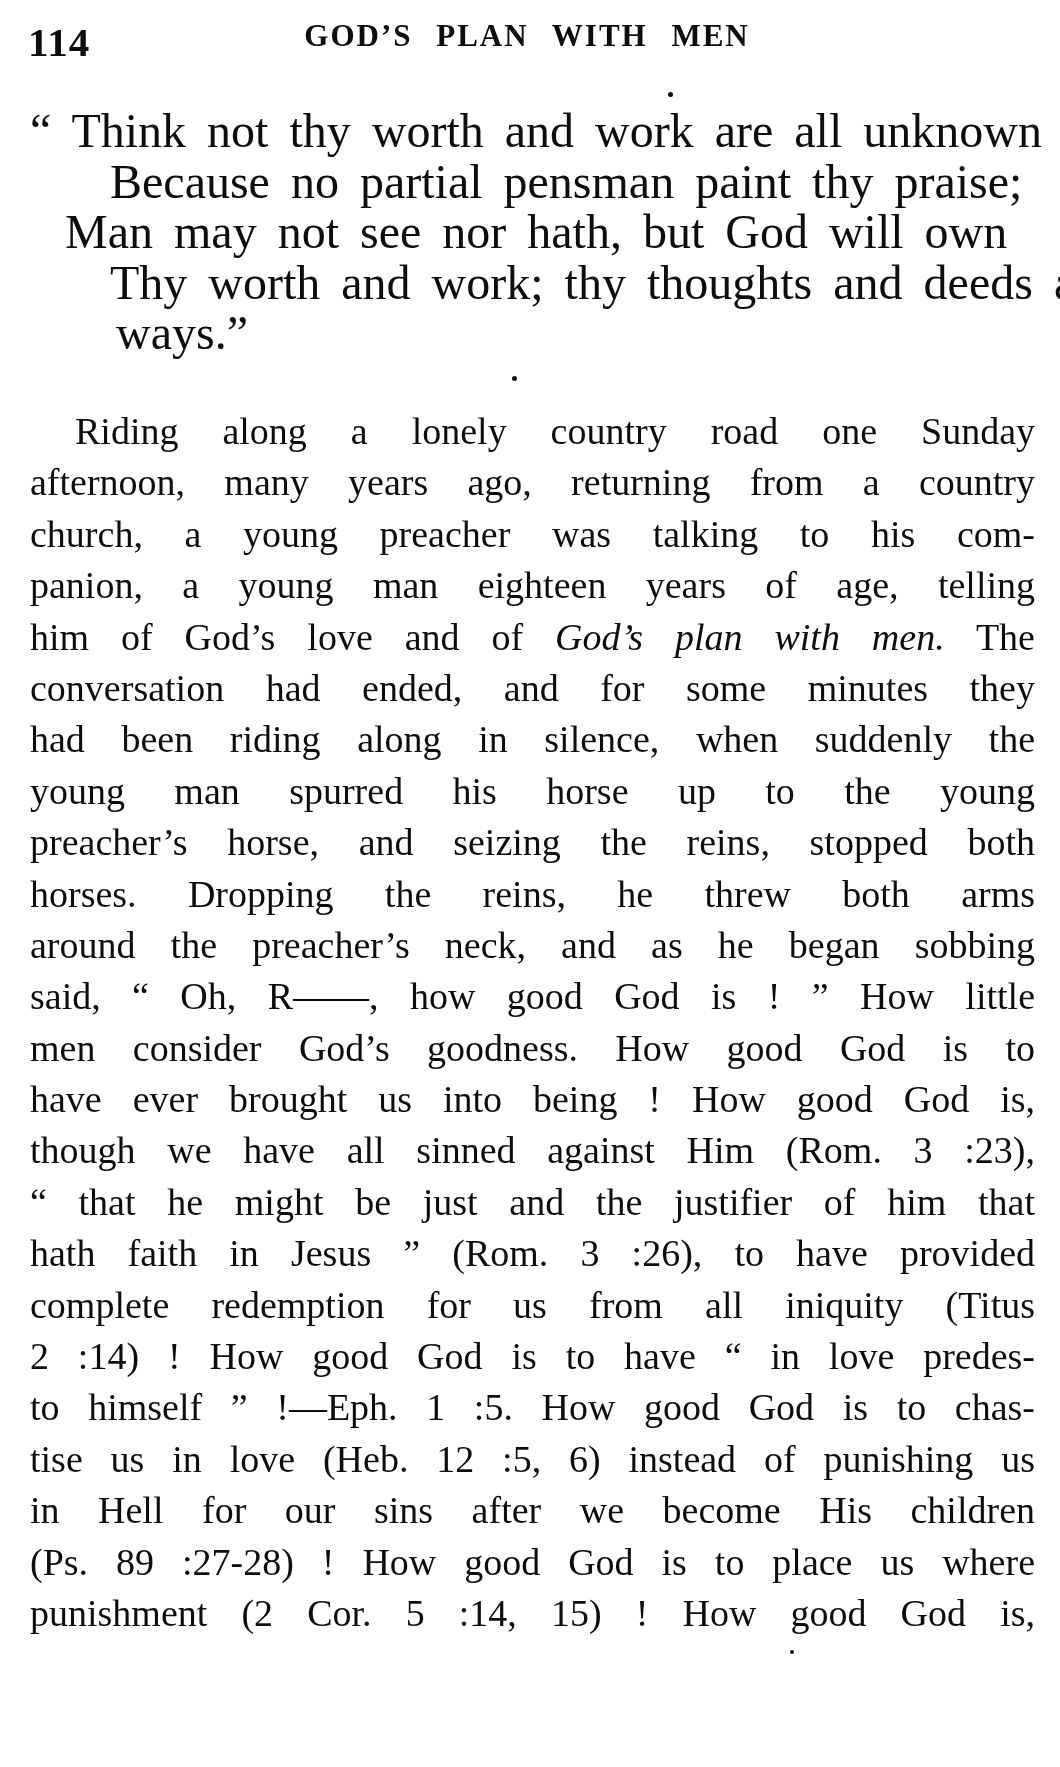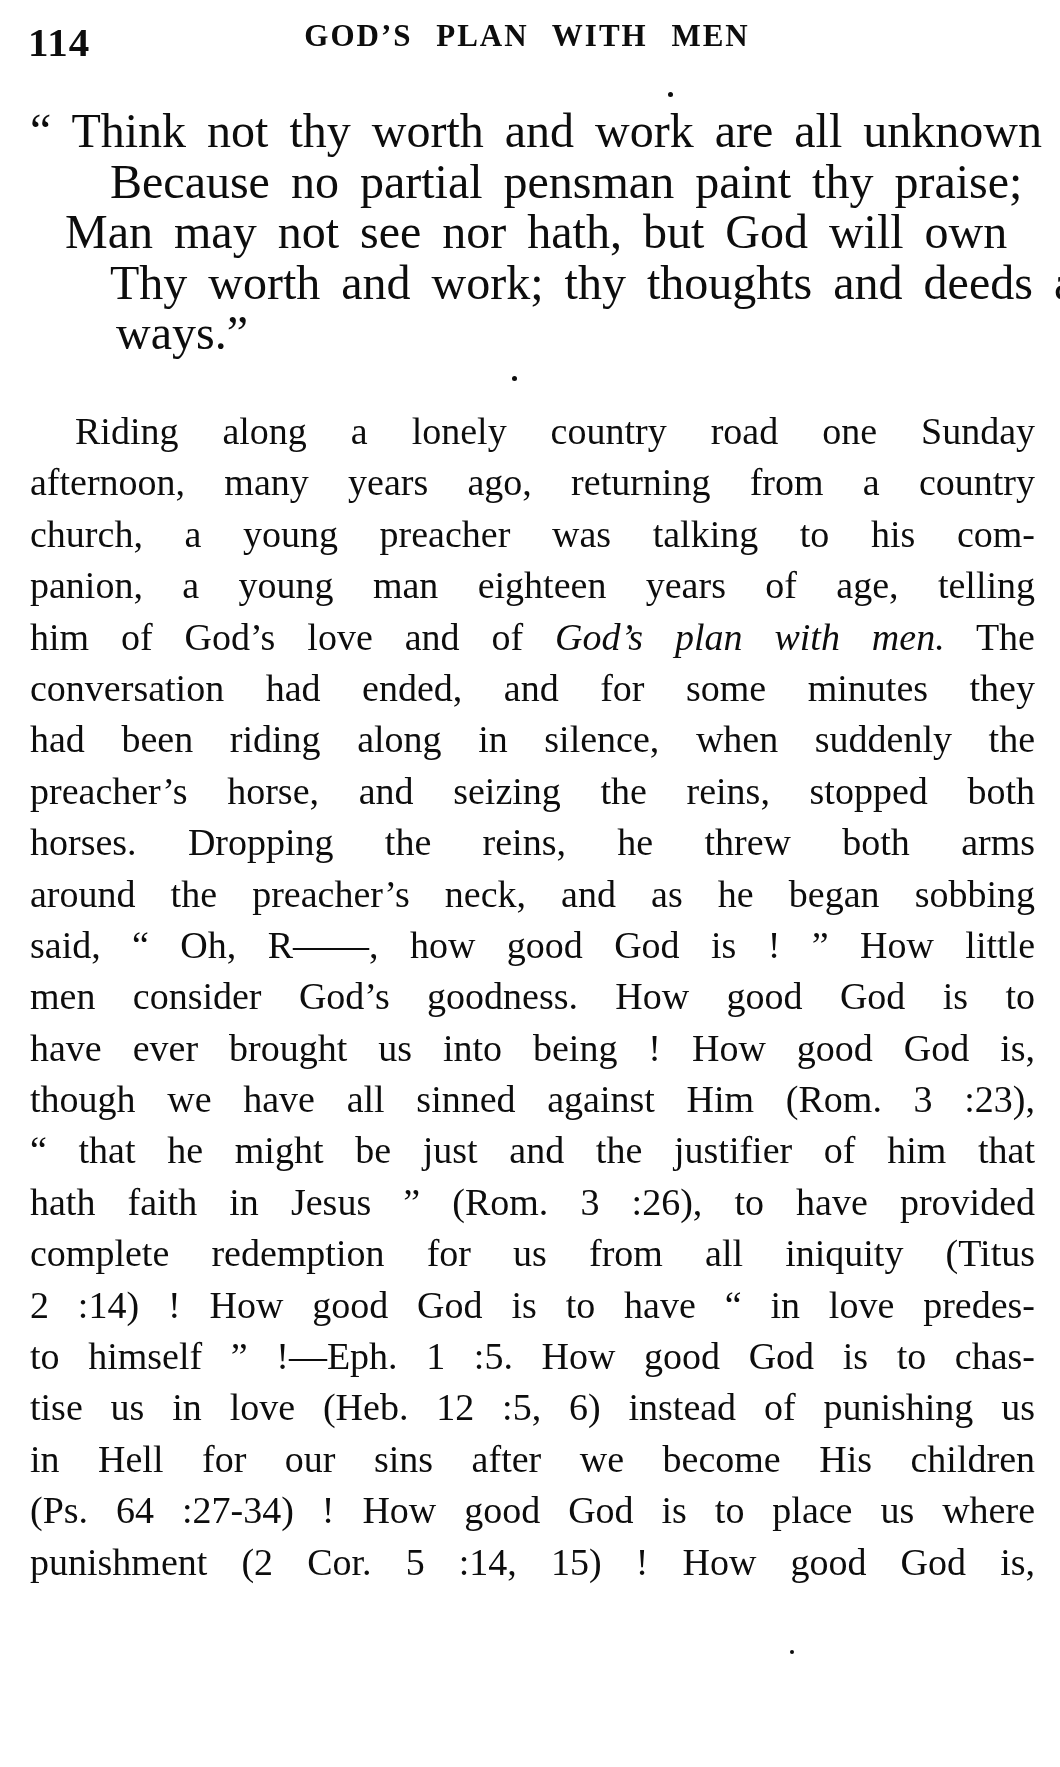--- a/index.html
+++ b/index.html
@@ -71,31 +71,32 @@
   <div class="body-text">
     <div class="bl first">Riding along a lonely country road one Sunday</div>
     <div class="bl">afternoon, many years ago, returning from a country</div>
     <div class="bl">church, a young preacher was talking to his com-</div>
     <div class="bl">panion, a young man eighteen years of age, telling</div>
 
     <div class="bl"><span>him of God’s love and of </span><span class="italic">God’s plan with men.</span><span> The</span></div>
 
     <div class="bl">conversation had ended, and for some minutes they</div>
     <div class="bl">had been riding along in silence, when suddenly the</div>
+    <div class="bl">young man spurred his horse up to the young</div>
     <div class="bl">preacher’s horse, and seizing the reins, stopped both</div>
     <div class="bl">horses. Dropping the reins, he threw both arms</div>
     <div class="bl">around the preacher’s neck, and as he began sobbing</div>
     <div class="bl">said, “ Oh, R——, how good God is ! ” How little</div>
     <div class="bl">men consider God’s goodness. How good God is to</div>
     <div class="bl">have ever brought us into being ! How good God is,</div>
     <div class="bl">though we have all sinned against Him (Rom. 3 :23),</div>
     <div class="bl">“ that he might be just and the justifier of him that</div>
     <div class="bl">hath faith in Jesus ” (Rom. 3 :26), to have provided</div>
     <div class="bl">complete redemption for us from all iniquity (Titus</div>
     <div class="bl">2 :14) ! How good God is to have “ in love predes-</div>
     <div class="bl">to himself ” !—Eph. 1 :5. How good God is to chas-</div>
     <div class="bl">tise us in love (Heb. 12 :5, 6) instead of punishing us</div>
     <div class="bl">in Hell for our sins after we become His children</div>
-    <div class="bl">(Ps. 64 :27-34) ! How good God is to place us where</div>
+    <div class="bl">(Ps. 89 :27-28) ! How good God is to place us where</div>
     <div class="bl">punishment (2 Cor. 5 :14, 15) ! How good God is,</div>
   </div>
 
 </div>
 
 </body></html>

